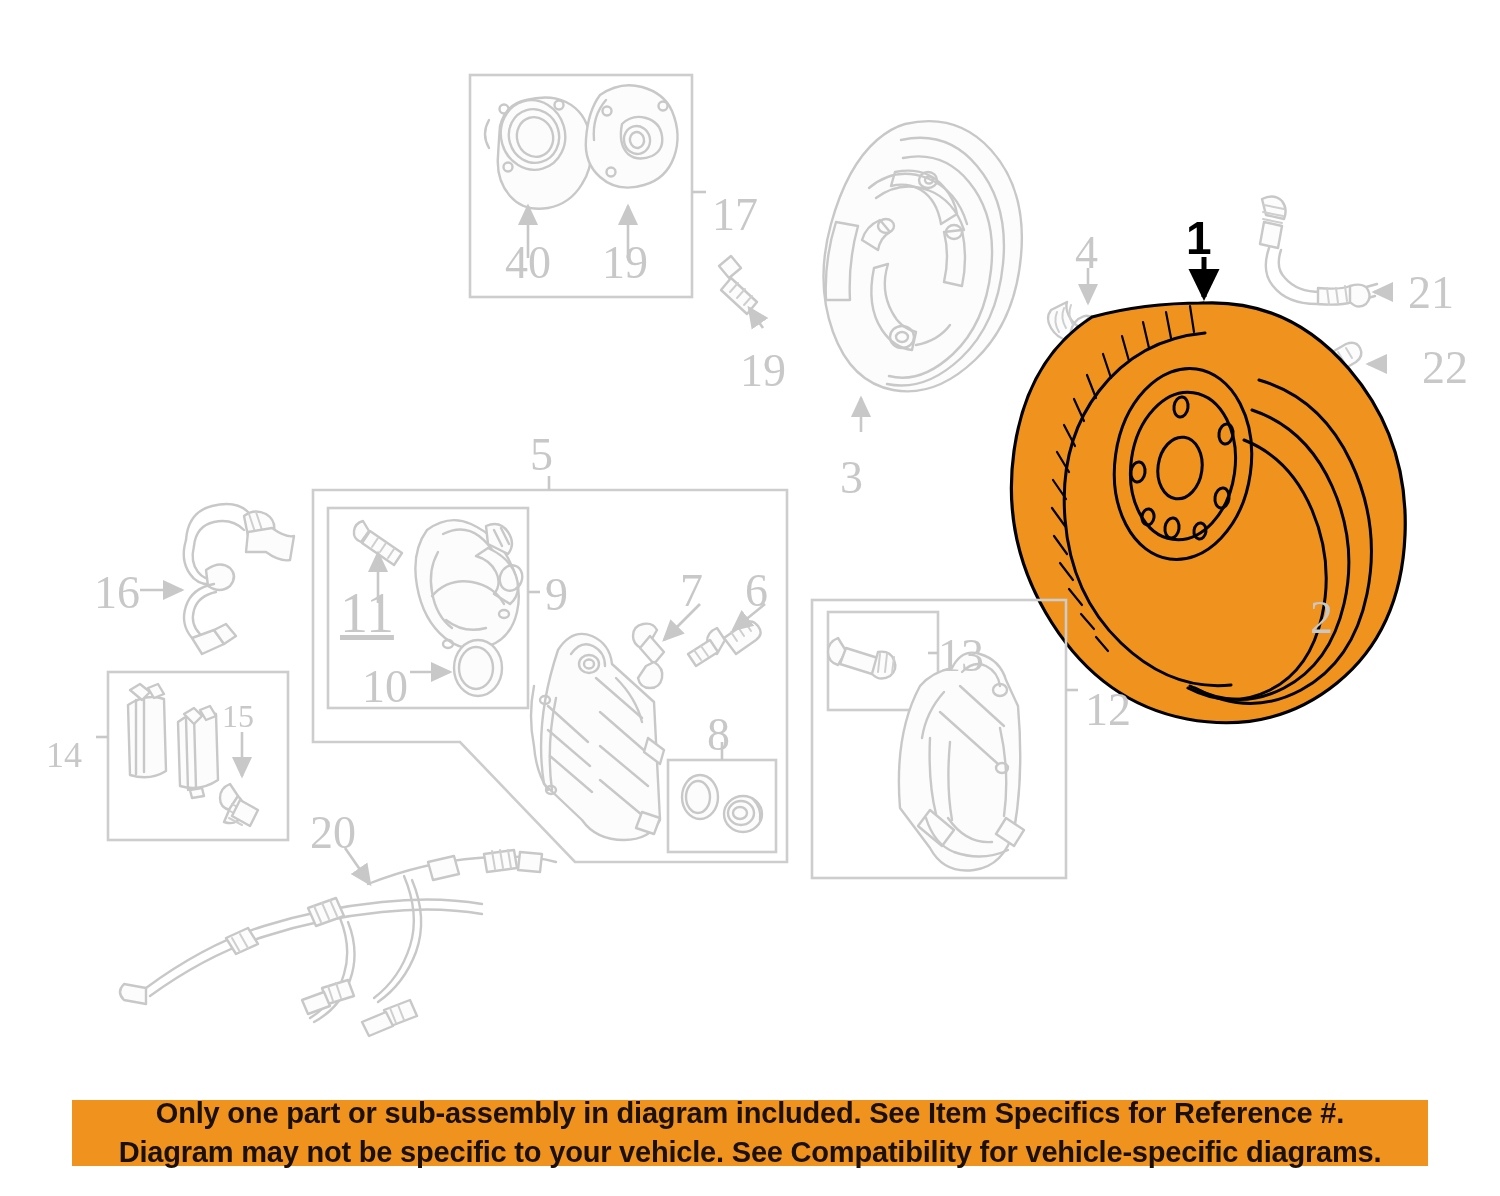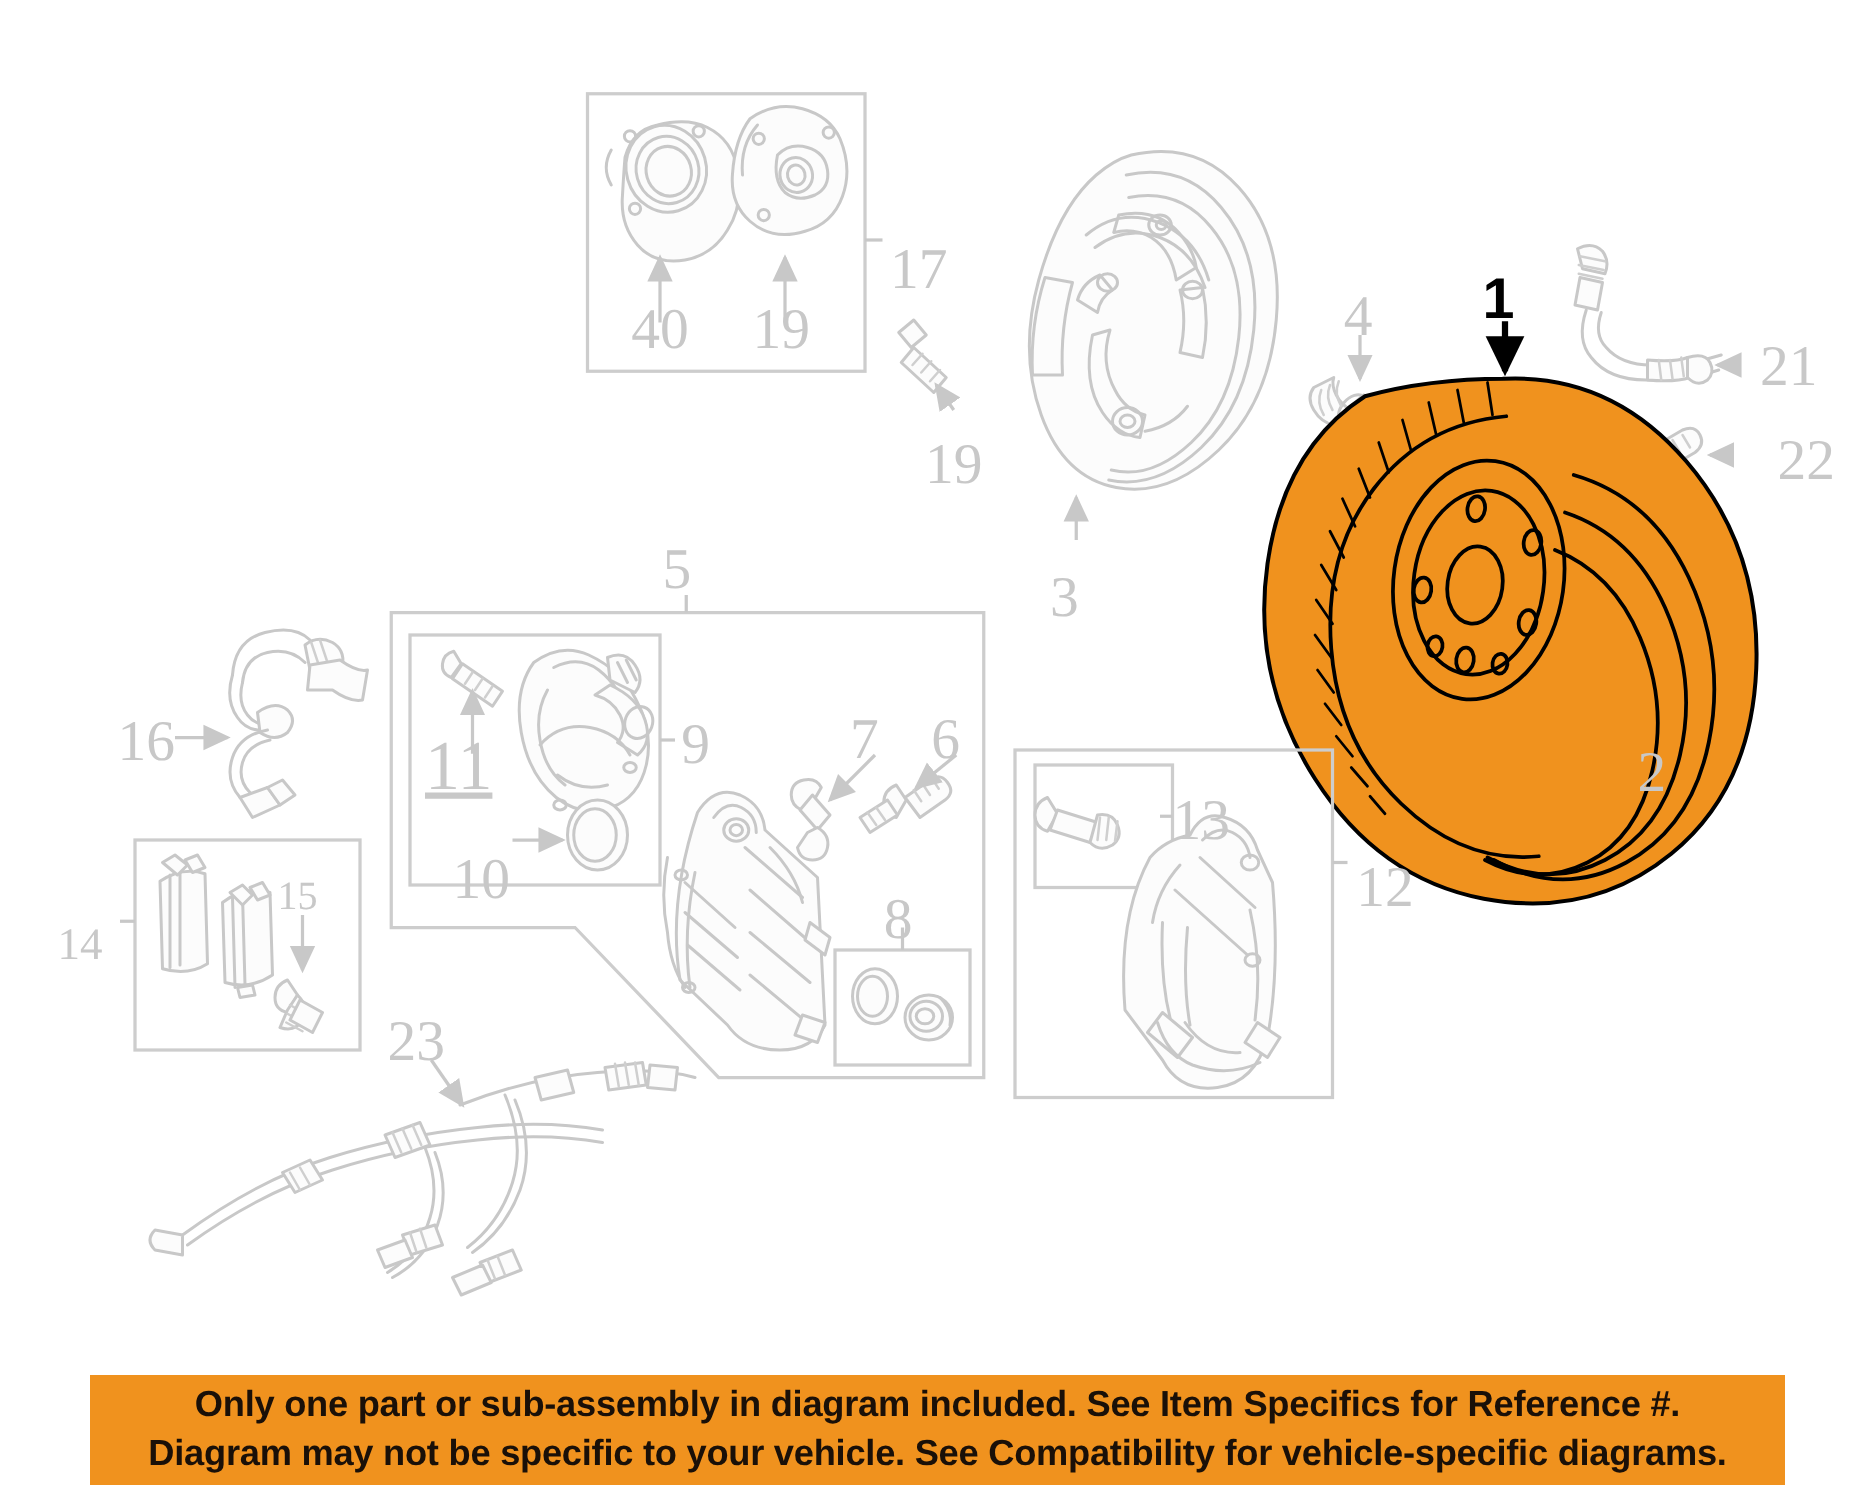--- a/index.html
+++ b/index.html
@@ -3,21 +3,21 @@
 <meta charset="utf-8">
 <style>
   html,body{margin:0;padding:0;background:#ffffff;}
   body{width:1500px;height:1196px;overflow:hidden;
        font-family:"Liberation Serif",serif;}
   #stage{position:relative;width:1500px;height:1196px;background:#fff;}
   #diagram{position:absolute;left:0;top:0;width:1500px;height:1090px;}
   .lbl{position:absolute;color:#c8c8c8;font-family:"Liberation Serif",serif;
        font-weight:400;line-height:1;user-select:none;white-space:nowrap;}
   .lbl.hot{color:#000;font-weight:bold;font-family:"Liberation Sans",sans-serif;}
-  #banner{position:absolute;left:72px;top:1100px;width:1356px;height:88px;
+  #banner{position:absolute;left:72px;top:1100px;width:1356px;height:66px;
           background:#f0921e;display:flex;flex-direction:column;
           align-items:center;justify-content:center;}
   #banner .bline{font-family:"Liberation Sans",sans-serif;font-weight:bold;
           font-size:29px;color:#1a1008;letter-spacing:-0.2px;line-height:1.35;
           white-space:nowrap;}
 </style>
 </head>
 <body>
 
 <div id="stage">
@@ -362,34 +362,34 @@
   <div id="labels">
       <div class="lbl hot" style="left: 1186px; top: 215px; font-size: 46px;">1</div>
       <div class="lbl" style="left: 1310px; top: 595px; font-size: 46px;">2</div>
       <div class="lbl" style="left: 840px; top: 455px; font-size: 46px;">3</div>
       <div class="lbl" style="left: 1075px; top: 230px; font-size: 46px;">4</div>
       <div class="lbl" style="left: 530px; top: 432px; font-size: 46px;">5</div>
       <div class="lbl" style="left: 745px; top: 568px; font-size: 46px;">6</div>
       <div class="lbl" style="left: 680px; top: 568px; font-size: 46px;">7</div>
       <div class="lbl" style="left: 707px; top: 712px; font-size: 46px;">8</div>
       <div class="lbl" style="left: 545px; top: 572px; font-size: 46px;">9</div>
-      <div class="lbl" style="left: 362px; top: 680px; font-size: 46px;">10</div>
+      <div class="lbl" style="left: 362px; top: 664px; font-size: 46px;">10</div>
       <div class="lbl" style="left: 340px; top: 585px; font-size: 56px; text-decoration: underline;">11</div>
       <div class="lbl" style="left: 1085px; top: 687px; font-size: 46px;">12</div>
       <div class="lbl" style="left: 938px; top: 633px; font-size: 46px;">13</div>
       <div class="lbl" style="left: 46px; top: 737px; font-size: 36px;">14</div>
       <div class="lbl" style="left: 222px; top: 700px; font-size: 32px;">15</div>
       <div class="lbl" style="left: 82px; top: 570px; font-size: 46px; margin-left: 12px;">16</div>
       <div class="lbl" style="left: 712px; top: 192px; font-size: 46px;">17</div>
       <div class="lbl" style="left: 740px; top: 348px; font-size: 46px;">19</div>
       <div class="lbl" style="left: 602px; top: 240px; font-size: 46px;">19</div>
       <div class="lbl" style="left: 505px; top: 240px; font-size: 46px;">40</div>
       <div class="lbl" style="left: 1408px; top: 270px; font-size: 46px;">21</div>
       <div class="lbl" style="left: 1402px; top: 345px; font-size: 46px; margin-left: 20px;">22</div>
-      <div class="lbl" style="left: 310px; top: 810px; font-size: 46px;">23</div>
+      <div class="lbl" style="left: 310px; top: 810px; font-size: 46px;">20</div>
     </div>
 
   <div id="banner">
     <div class="bline">Only one part or sub-assembly in diagram included. See Item Specifics for Reference #.</div>
     <div class="bline">Diagram may not be specific to your vehicle. See Compatibility for vehicle-specific diagrams.</div>
   </div>
 
 </div>
 
 </body></html>

